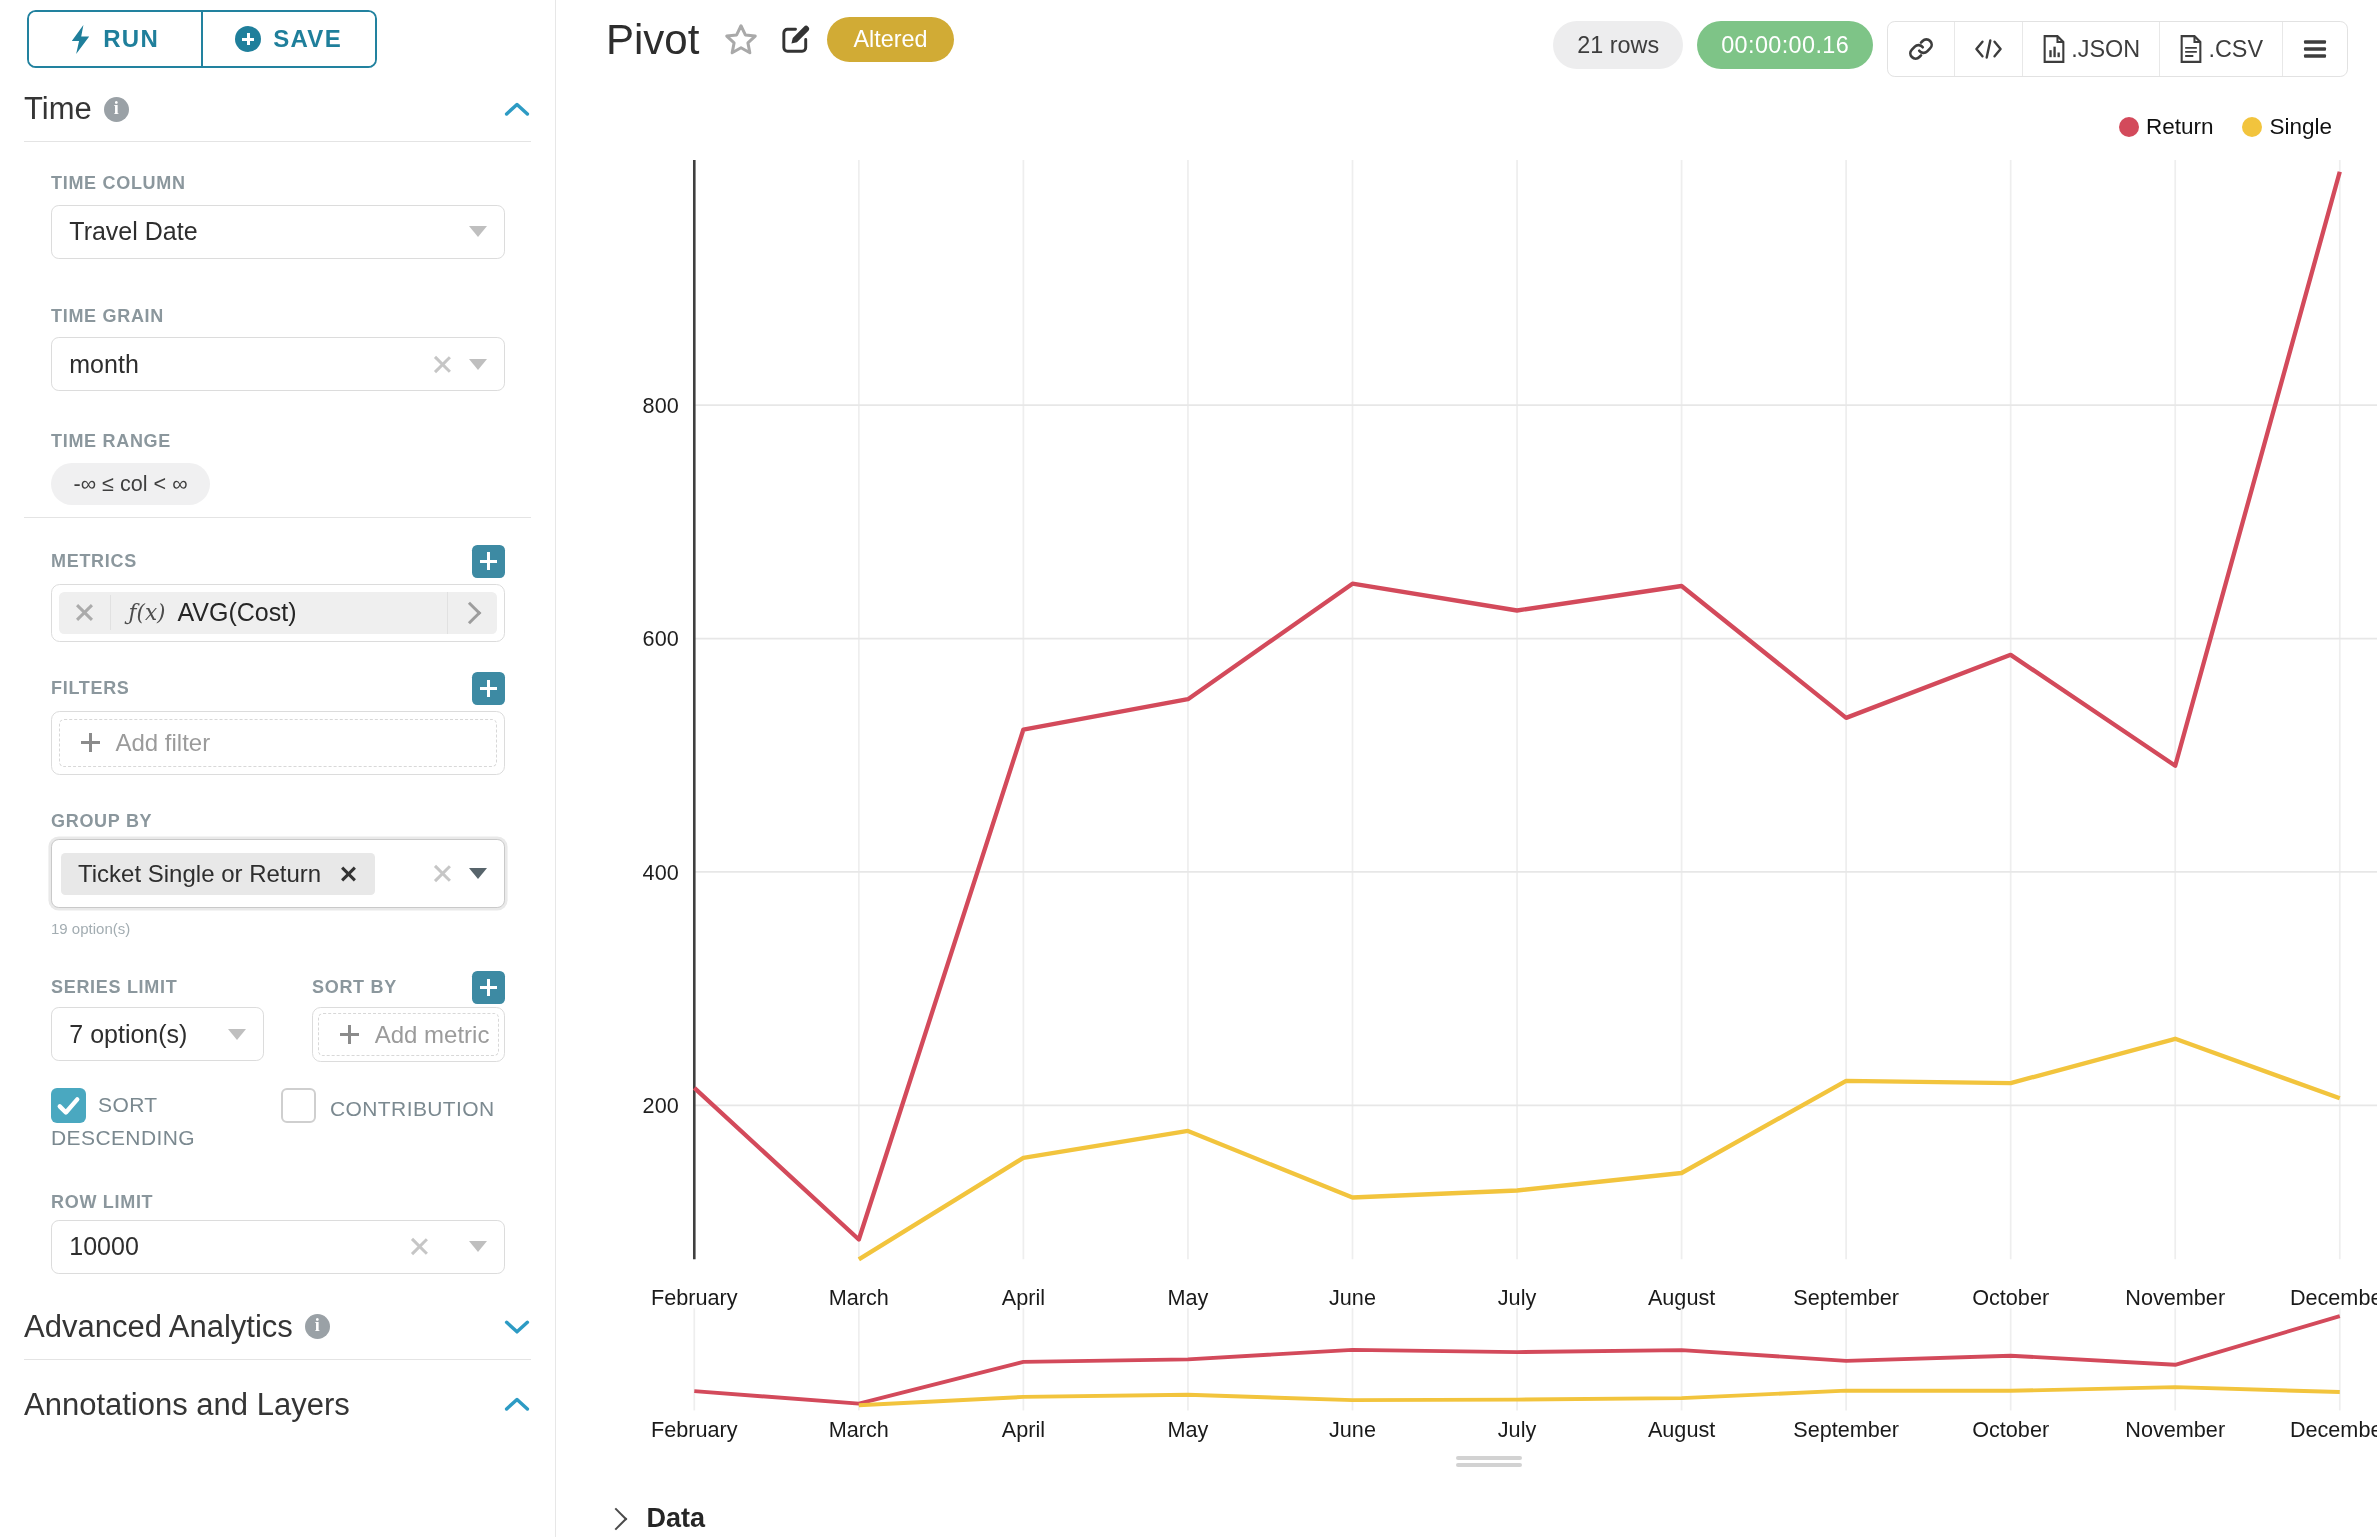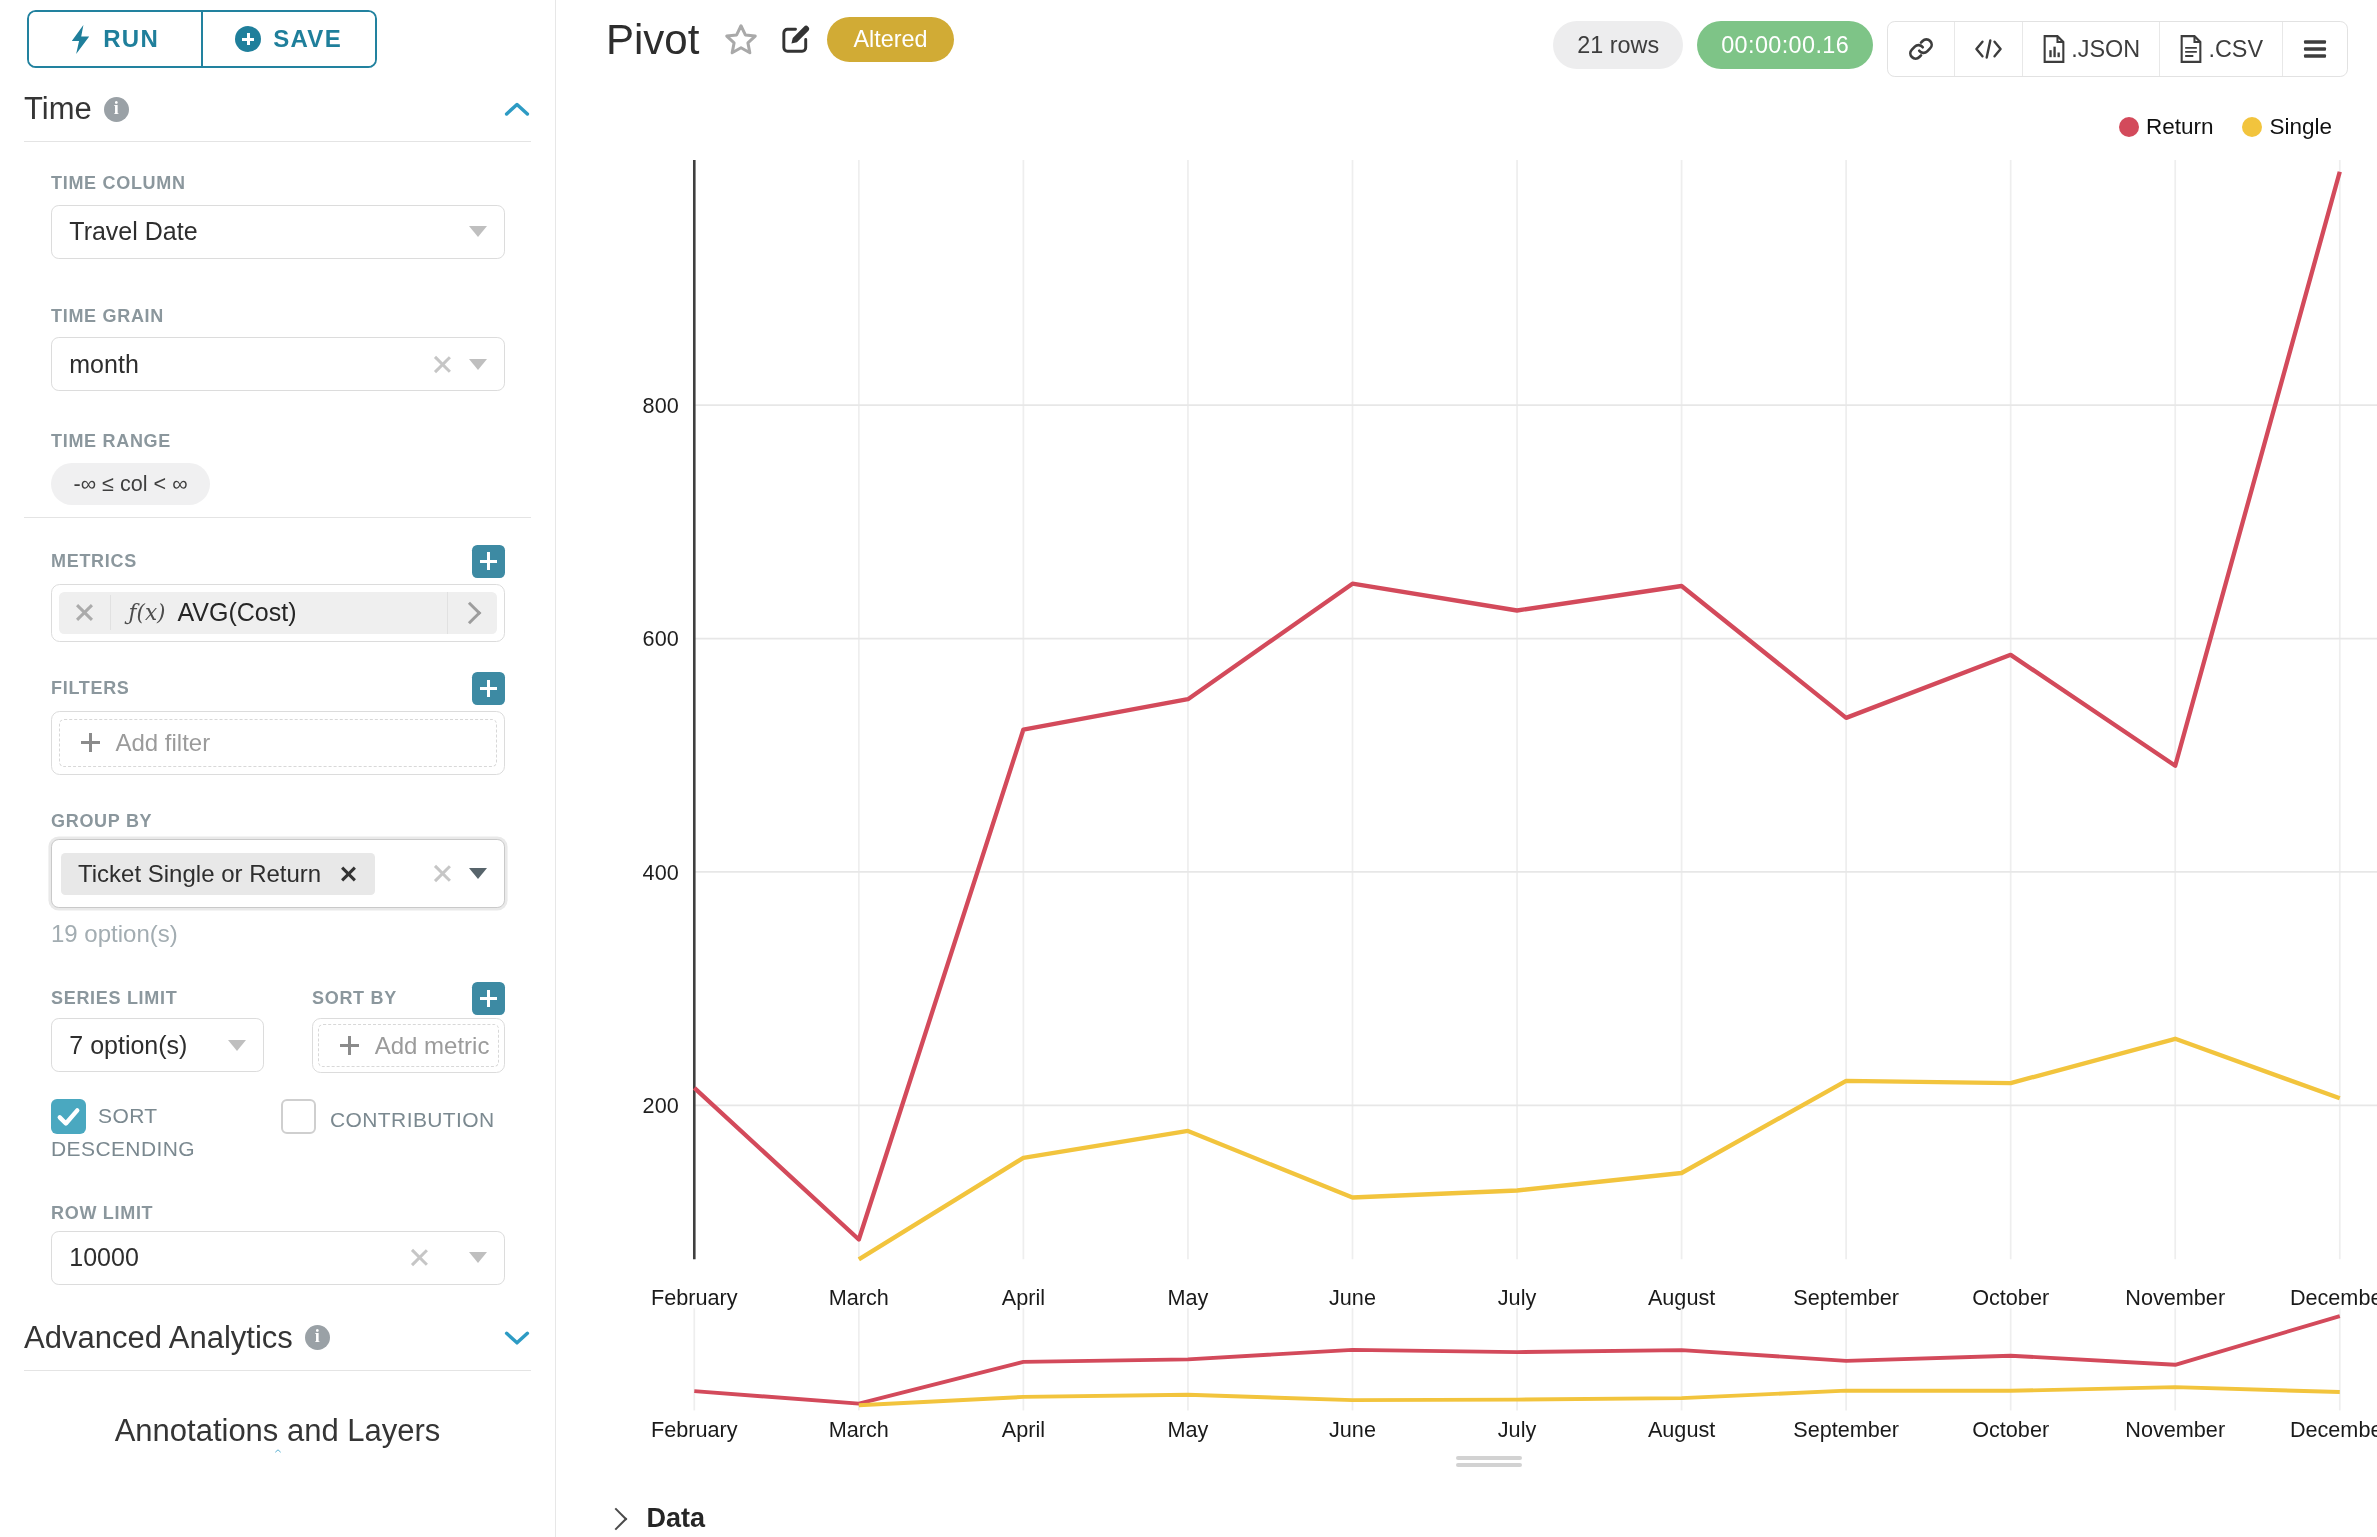--- a/index.html
+++ b/index.html
@@ -100,21 +100,21 @@
   .groupby{
     margin-top:7px;min-height:57px;border:1.7px solid #c9c9c9;box-shadow:0 0 0 2.6px #e9e9e9;
     border-radius:7.8px;display:flex;align-items:center;padding:5.2px 17.3px 5.2px 8.7px;cursor:pointer;background:#fff;
   }
   .tag{
     background:#e8e8e8;border-radius:4.3px;height:42px;display:inline-flex;align-items:center;
     padding:0 17.3px;font-size:24px;color:#2e2e2e;
   }
   .tag .x-icon{color:#333;width:19px;height:19px;margin-left:17.3px;}
   .tag .x-icon::before,.tag .x-icon::after{height:18px;left:8.2px;width:3px;}
-  .hint{font-size:24px;color:#a3adb2;margin-top:12px;}
+  .hint{font-size:15px;color:#a3adb2;margin-top:12px;}
   .two-col{display:flex;}
   .col-left{width:213px;flex:0 0 auto;}
   .col-right{margin-left:48px;flex:1;}
   .checkbox{width:35px;height:35px;border-radius:6px;box-sizing:border-box;display:inline-block;vertical-align:middle;cursor:pointer;flex:0 0 auto;}
   .checkbox.checked{background:#4aa8c0;position:relative;}
   .checkbox.unchecked{border:2.6px solid #cfcfcf;background:#fff;}
   .cb-label{font-size:21px;color:#7b8990;letter-spacing:0.4px;line-height:1.45;vertical-align:middle;}
   .wrap-label{width:182px;}
   .wrap-label .checkbox{margin-right:12px;}
   
@@ -288,21 +288,21 @@
   <div class="section-header" style="margin-top:33px;">
     <span class="section-title">Advanced Analytics</span>
     <span class="info-icon"></span>
     <span class="spacer"></span>
     <svg width="28" height="17.3" viewBox="0 0 32 20">
       <polyline points="4,5 16,16 28,5" fill="none" stroke="#2d9bc4" stroke-width="4" stroke-linecap="round" stroke-linejoin="round"></polyline>
     </svg>
   </div>
   <hr class="sec-divider">
 
-  <div class="section-header" style="margin-top:42px;flex-direction:column;">
+  <div class="section-header" style="margin-top:25px;">
     <span class="section-title">Annotations and Layers</span>
     <span class="spacer"></span>
     <svg width="28" height="17.3" viewBox="0 0 32 20">
       <polyline points="4,15 16,4 28,15" fill="none" stroke="#2d9bc4" stroke-width="4" stroke-linecap="round" stroke-linejoin="round"></polyline>
     </svg>
   </div>
 
 </div>
 
 <div id="title-row">

